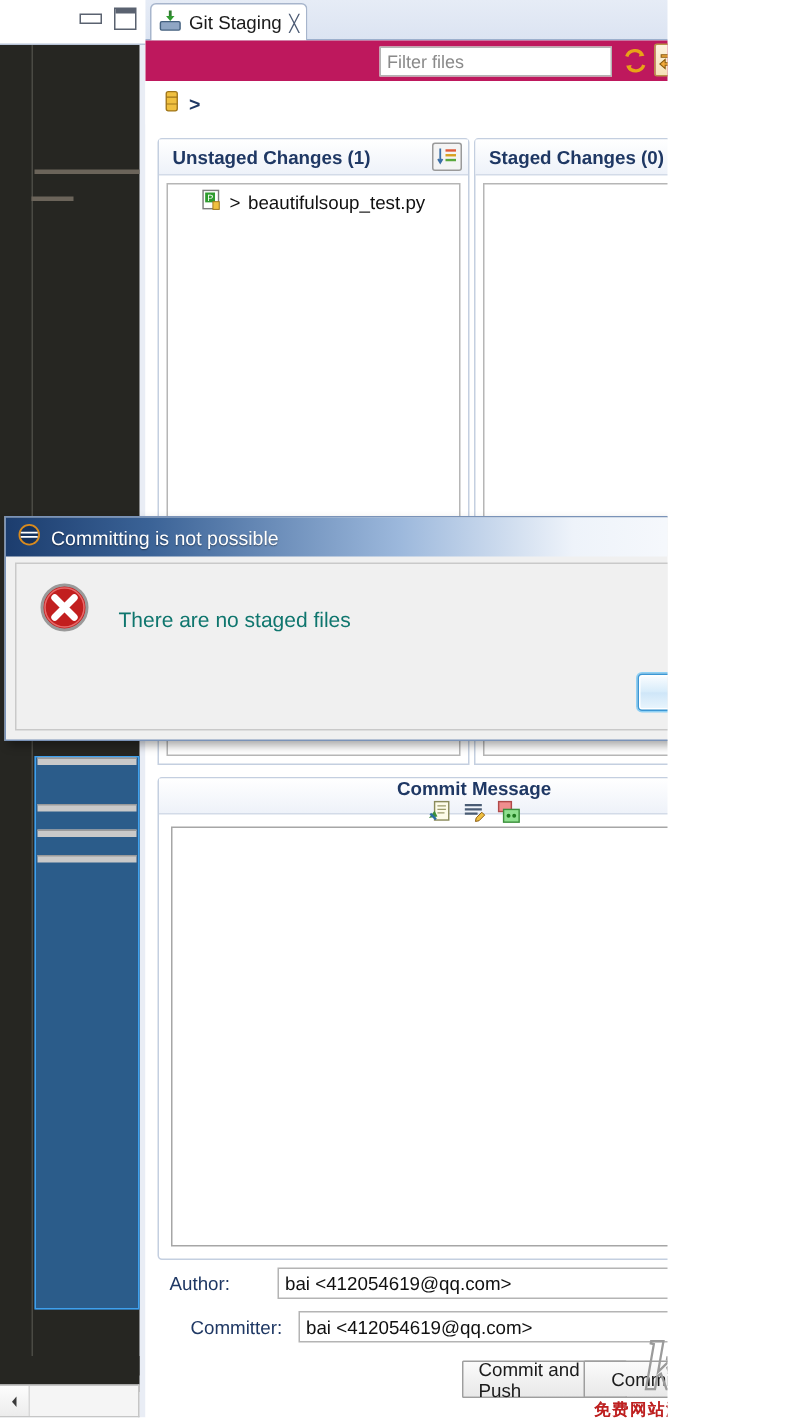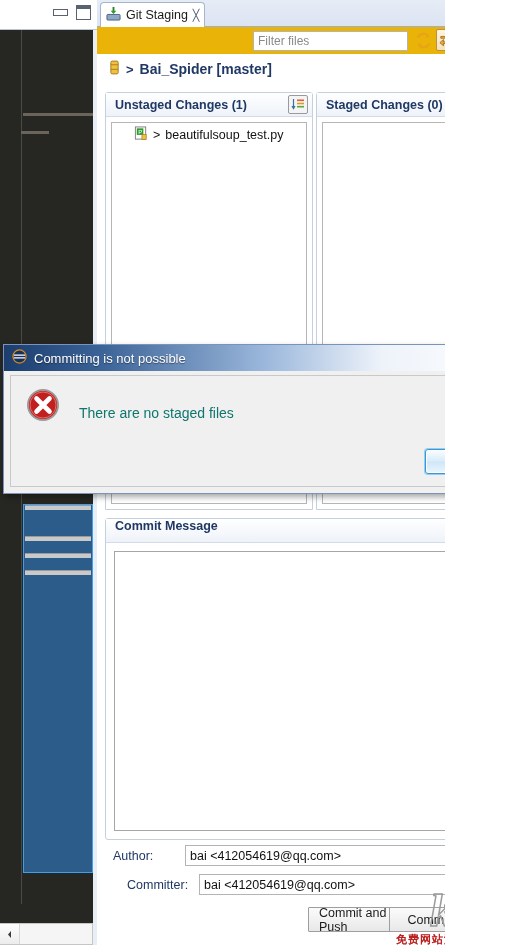--- a/index.html
+++ b/index.html
@@ -59,21 +59,21 @@
     letter-spacing: -1px; }
   .view-winbtns { position: absolute; right: 6px; top: 4px; display: flex; gap: 10px;
     align-items: center; }
   .vb-min { width: 13px; height: 7px; border: 1px solid #55607a; background:#eef2f9; }
   .vb-max { width: 14px; height: 14px; border: 1px solid #55607a; background:#ffffff;
     position: relative; }
   .vb-max:after { content:""; position:absolute; left:0; top:0; right:0; height:3px; background:#55607a; }
 
   
   .toolbar { position: absolute; left: 0; top: 27px; width: 435px; height: 27px;
-    background: #eab308; }
+    background: #be185d; }
   .filter-box { position: absolute; left: 156px; top: 4px; width: 155px; height: 20px;
     border: 1px solid #b4b4b4; background: #ffffff; padding: 2px 4px; font-size: 12px;
     color: #8a8a8a; display: flex; align-items: center; }
   .tb-icons { position: absolute; left: 315px; top: 2px; display: flex; align-items: center; gap: 2px; }
   .tb-icon { width: 22px; height: 22px; display:flex; align-items:center; justify-content:center; }
   .tb-icon.pressed { border: 1px solid #b9914a; background: linear-gradient(#fdf3de,#f6e2b8);
     border-radius: 2px; }
   .tb-sep { width: 1px; height: 16px; background: #cbcbcb; margin: 0 3px; }
 
   
@@ -93,22 +93,22 @@
     display:flex; align-items:center; justify-content:center; border-radius:2px; }
   .panel-body { position: absolute; left: 5px; right: 5px; top: 29px; bottom: 5px;
     border: 1px solid #b6b6b6; background: #ffffff; overflow: hidden; }
   .file-row { display: flex; align-items: center; gap: 5px; padding: 3px 4px 3px 22px;
     font-size: 12.5px; color: #111; }
 
   
   .cm-panel { position: absolute; left: 105px; top: 518px; width: 422px; height: 322px;
     background: #ffffff; border: 1px solid #c4cfe0; border-radius: 3px; }
   .cm-head { height: 24px; background: linear-gradient(#ffffff, #eef2f9);
-    border-bottom: 1px solid #d3dbe8; display: flex; 
-    padding: 0 6px 0 9px; justify-content: space-between; }
+    border-bottom: 1px solid #d3dbe8; display: flex; align-items: center;
+    padding: 0 6px 0 9px; justify-content: space-between; flex-direction: column; }
   .cm-icons { display: flex; align-items: center; gap: 6px; }
   .cm-text { position: absolute; left: 8px; top: 32px; right: 8px; bottom: 8px;
     border: 1px solid #a6a6a6; background: #ffffff; }
 
   
   .field-row { position: absolute; display: flex; align-items: center; }
   .field-label { font-size: 12.5px; color: #1f3864; }
   .field-input { border: 1px solid #b4b4b4; background: #ffffff; height: 21px;
     padding: 0 4px; display: flex; align-items: center; font-size: 12.5px; color: #111; }
   .btn { background: linear-gradient(#fbfbfb, #e8e8e8); border: 1px solid #9e9e9e;
@@ -243,21 +243,20 @@
     </div>
 
     <div class="repo-row">
       <span>
         <svg width="11" height="15" viewBox="0 0 12 16">
           <rect x="2" y="1" width="8" height="14" rx="1.5" fill="#f0c040" stroke="#a0761a"></rect>
           <path d="M2 5 L10 5 M2 10 L10 10" stroke="#a0761a" stroke-width=".9"></path>
         </svg>
       </span>
       <span class="repo-arrow">&gt;</span>
-      <span class="repo-name">Bai_Spider [master]</span>
     </div>
 
     <div class="panel" style="left:8px; top:92px; width:208px; height:418px;">
       <div class="panel-head">
         <span class="panel-title">Unstaged Changes (1)</span>
         <span class="panel-head-icon">
           <svg width="14" height="13" viewBox="0 0 14 13">
             <path d="M2.5 1 L2.5 10 M1 8 L2.5 10.5 L4 8" stroke="#3b6ea5" stroke-width="1.2" fill="none"></path>
             <rect x="6" y="1.5" width="7" height="1.6" fill="#e05b3a"></rect>
             <rect x="6" y="4.7" width="7" height="1.6" fill="#d8a020"></rect>

